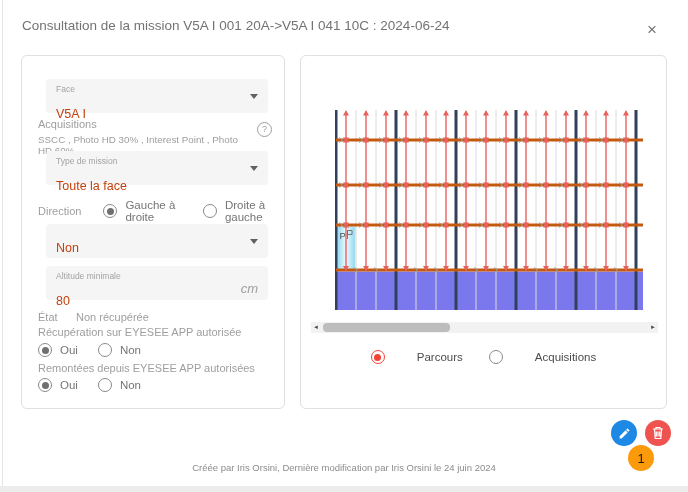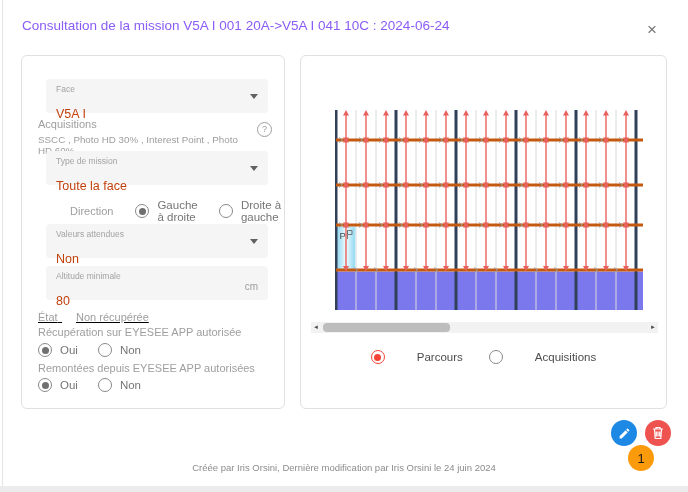--- a/index.html
+++ b/index.html
@@ -1,34 +1,34 @@
 <!DOCTYPE html>
 <html><head>
 <meta charset="utf-8">
 <style>
   html,body{margin:0;padding:0;background:#ececec;}
   .screen{position:relative;width:688px;height:492px;background:#ffffff;overflow:hidden;
           font-family:"Liberation Sans",sans-serif;}
   .modal-edge{position:absolute;left:2px;top:0;width:1px;height:486px;background:#e4e4e4;}
   .backdrop-strip{position:absolute;left:0;right:0;bottom:0;height:6px;background:#ececec;}
 
-  .dialog-title{position:absolute;left:22px;top:18px;font-size:13.5px;color:#8b5cf6;}
+  .dialog-title{position:absolute;left:22px;top:18px;font-size:13.5px;color:#737373;}
   .close-btn{position:absolute;left:647px;top:21px;font-size:17px;color:#757575;cursor:pointer;line-height:1;}
 
   .panel{position:absolute;top:55px;background:#fff;border:1px solid #e0e0e0;border-radius:6px;box-sizing:border-box;}
   #left-panel{left:21px;width:264px;height:354px;}
   #right-panel{left:300px;width:367px;height:354px;}
 
   .field{position:absolute;left:24px;right:16px;background:#f5f5f5;border-radius:4px;height:34px;
          padding:5px 10px;box-sizing:border-box;}
   .flabel{font-size:8.5px;color:#a3a3a3;line-height:1.25;}
   .fvalue{font-size:12.5px;color:#c2410c;margin-top:12px;white-space:nowrap;}
   .caret{position:absolute;right:10px;top:15px;width:0;height:0;
          border-left:4px solid transparent;border-right:4px solid transparent;border-top:5px solid #616161;}
-  .funit{position:absolute;right:10px;top:15px;font-size:10px;color:#9e9e9e;}
+  .funit{position:absolute;right:10px;top:15px;font-size:13px;color:#9e9e9e;font-style:italic;}
 
   .sec-label{font-size:11px;color:#9e9e9e;}
   .sec-value{font-size:11px;color:#9e9e9e;}
 
   .radio-row{display:flex;align-items:center;}
   .radio{width:14px;height:14px;border:1px solid #8a8a8a;border-radius:50%;position:relative;
          box-sizing:border-box;flex:0 0 auto;cursor:pointer;background:#fff;}
   .radio.checked::after{content:'';position:absolute;left:2.5px;top:2.5px;right:2.5px;bottom:2.5px;
          background:#6f6f6f;border-radius:50%;}
   .radio.red{border-color:#f44336;}
@@ -79,41 +79,40 @@
     <div style="position:absolute;left:16px;top:62px;" class="sec-label">Acquisitions</div>
     <div style="position:absolute;left:16px;top:78px;width:210px;font-size:9.8px;color:#9e9e9e;">SSCC , Photo HD 30% , Interest Point , Photo HD 60%</div>
     <div class="help-icon">?</div>
 
     <div class="field" style="top:95px;">
       <div class="flabel">Type de mission</div>
       <div class="fvalue">Toute la face</div>
       <div class="caret"></div>
     </div>
 
-    <div class="radio-row" style="position:absolute;left:16px;top:143px;margin-left:32px;">
+    <div class="radio-row" style="position:absolute;left:16px;top:143px;">
       <span class="sec-label" style="margin-right:22px;">Direction</span>
       <span class="radio checked"></span>
       <span class="radio-label" style="margin-right:18px;">Gauche à droite</span>
       <span class="radio"></span>
       <span class="radio-label">Droite à gauche</span>
     </div>
 
     <div class="field" style="top:168px;">
-      <div class="flabel">Valeurs attendues</div>
       <div class="fvalue">Non</div>
       <div class="caret"></div>
     </div>
 
     <div class="field" style="top:210px;">
       <div class="flabel">Altitude minimale</div>
       <div class="fvalue">80</div>
       <div class="funit">cm</div>
     </div>
 
-    <div style="position:absolute;left:16px;top:251px;text-decoration:underline;">
+    <div style="position:absolute;left:16px;top:251px;">
       <span class="sec-label">État</span>
       <span class="sec-value" style="margin-left:14px;">Non récupérée</span>
     </div>
 
     <div style="position:absolute;left:16px;top:270px;" class="sec-label">Récupération sur EYESEE APP autorisée</div>
     <div class="radio-row" style="position:absolute;left:16px;top:287px;">
       <span class="radio checked"></span>
       <span class="radio-label" style="margin-right:20px;">Oui</span>
       <span class="radio"></span>
       <span class="radio-label">Non</span>

